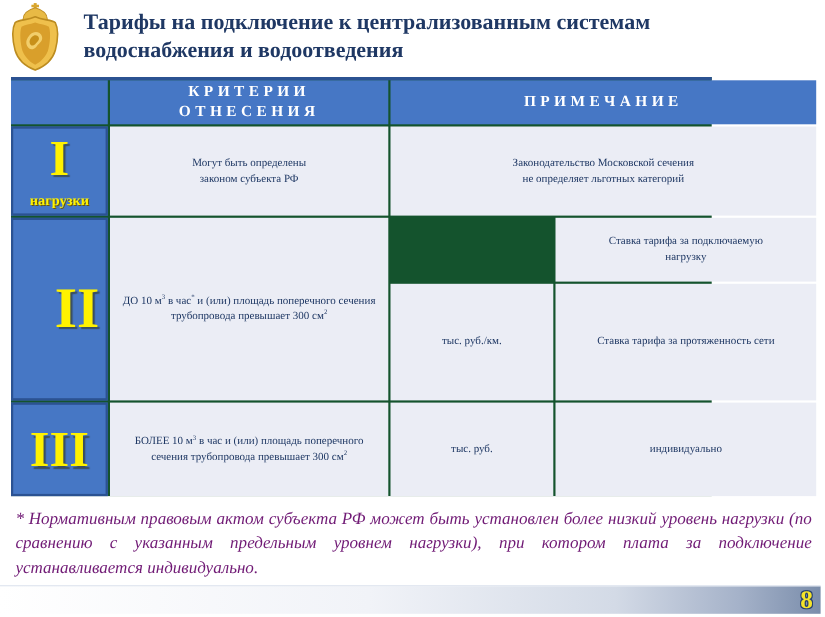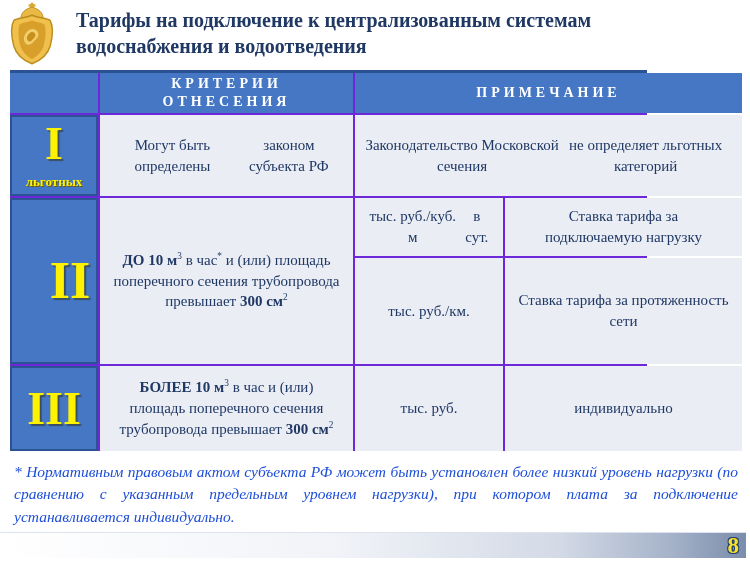--- a/index.html
+++ b/index.html
@@ -17,57 +17,57 @@
   }
   .title span { display:block; }
 
   
   .tariff-table {
     position:absolute; left:10px; top:70px; width:637px;
     display:grid;
     grid-template-columns:88px 253px 148px 237px;
     grid-template-rows:40px 81px 58px 106px 85px;
     gap:2px;
-    background:#6d28d9;
+    background:#14532d;
     border-top:3px solid #2B5292;
   }
   .hdr-cell {
     background:#4677C5; color:#ffffff; font-weight:bold; font-size:14px;
     letter-spacing:4px; line-height:18px;
     display:flex; flex-direction:column; align-items:center; justify-content:center;
     text-align:center;
   }
   .cell {
-    background:#EBEDF5; color:#1F3864; font-size:15px; line-height:1.38;
-    display:flex; flex-direction:row; align-items:center; justify-content:center;
+    background:#EBEDF5; color:#1F3864; font-size:10px; line-height:1.38;
+    display:flex; flex-direction:column; align-items:center; justify-content:center;
     text-align:center; padding:4px 10px;
   }
   .blue-cell {
     background:#4677C5; border:2px solid #2B5292;
     display:flex; flex-direction:column; align-items:center; justify-content:center;
     text-align:center;
   }
   .numeral {
     color:#FFF200; font-weight:bold; font-size:46px; line-height:1;
     text-shadow:2px 2px 1px rgba(50,45,10,0.55);
   }
   .numeral.big { font-size:52px;margin-left:32px; }
   .cat-label {
     color:#FFF200; font-weight:bold; font-size:13px; margin-top:7px;
     text-shadow:1px 1px 0 #6b5900;
   }
-  .cell b { font-weight:bold;margin-top:24px; }
+  .cell b { font-weight:normal;margin-top:24px; }
   .cell sup { font-size:0.62em; vertical-align:super; line-height:0; }
   .narrow { max-width:175px;text-align:center; }
 
   
   .footnote {
     position:absolute; left:14px; top:461px; width:724px;
     font-style:italic; font-size:15.5px; line-height:1.45;
-    color:#1d4ed8; text-align:justify;
+    color:#701a75; text-align:justify;
   }
 
   
   .footer-band {
     position:absolute; left:0; top:532px; width:746px; height:26px;
     background:linear-gradient(to right,#ffffff 0%,#f1f3f8 45%,#d3dae6 75%,#a5b2c9 90%,#7a8dab 100%);
     border-top:1px solid #dde3ee;
   }
   .page-num {
     position:absolute; right:7px; top:0px;
@@ -101,40 +101,36 @@
     <div class="hdr-cell" style="grid-area:1/2/2/3">
       <span>КРИТЕРИИ</span>
       <span>ОТНЕСЕНИЯ</span>
     </div>
     <div class="hdr-cell" style="grid-area:1/3/2/5">
       <span>ПРИМЕЧАНИЕ</span>
     </div>
 
     <div class="blue-cell" style="grid-area:2/1/3/2">
       <span class="numeral">I</span>
-      <span class="cat-label">льготных</span>
+      <span class="cat-label">нагрузки</span>
     </div>
     <div class="cell" style="grid-area:2/2/3/3">
       <span>Могут быть определены</span>
       <span>законом субъекта РФ</span>
     </div>
     <div class="cell" style="grid-area:2/3/3/5">
       <span>Законодательство Московской сечения</span>
       <span>не определяет льготных категорий</span>
     </div>
 
     <div class="blue-cell" style="grid-area:3/1/5/2">
       <span class="numeral big">II</span>
     </div>
     <div class="cell" style="grid-area:3/2/5/3">
       <div><b>ДО 10 м</b><sup>3</sup><span> в час</span><sup>*</sup><span> и (или) площадь поперечного сечения трубопровода превышает </span><b>300 см</b><sup>2</sup></div>
-    </div>
-    <div class="cell" style="grid-area:3/3/4/4">
-      <span>тыс. руб./куб. м</span>
-      <span>в сут.</span>
     </div>
     <div class="cell" style="grid-area:3/4/4/5">
       <span class="narrow">Ставка тарифа за подключаемую нагрузку</span>
     </div>
     <div class="cell" style="grid-area:4/3/5/4">
       <span>тыс. руб./км.</span>
     </div>
     <div class="cell" style="grid-area:4/4/5/5">
       <span>Ставка тарифа за протяженность сети</span>
     </div>

